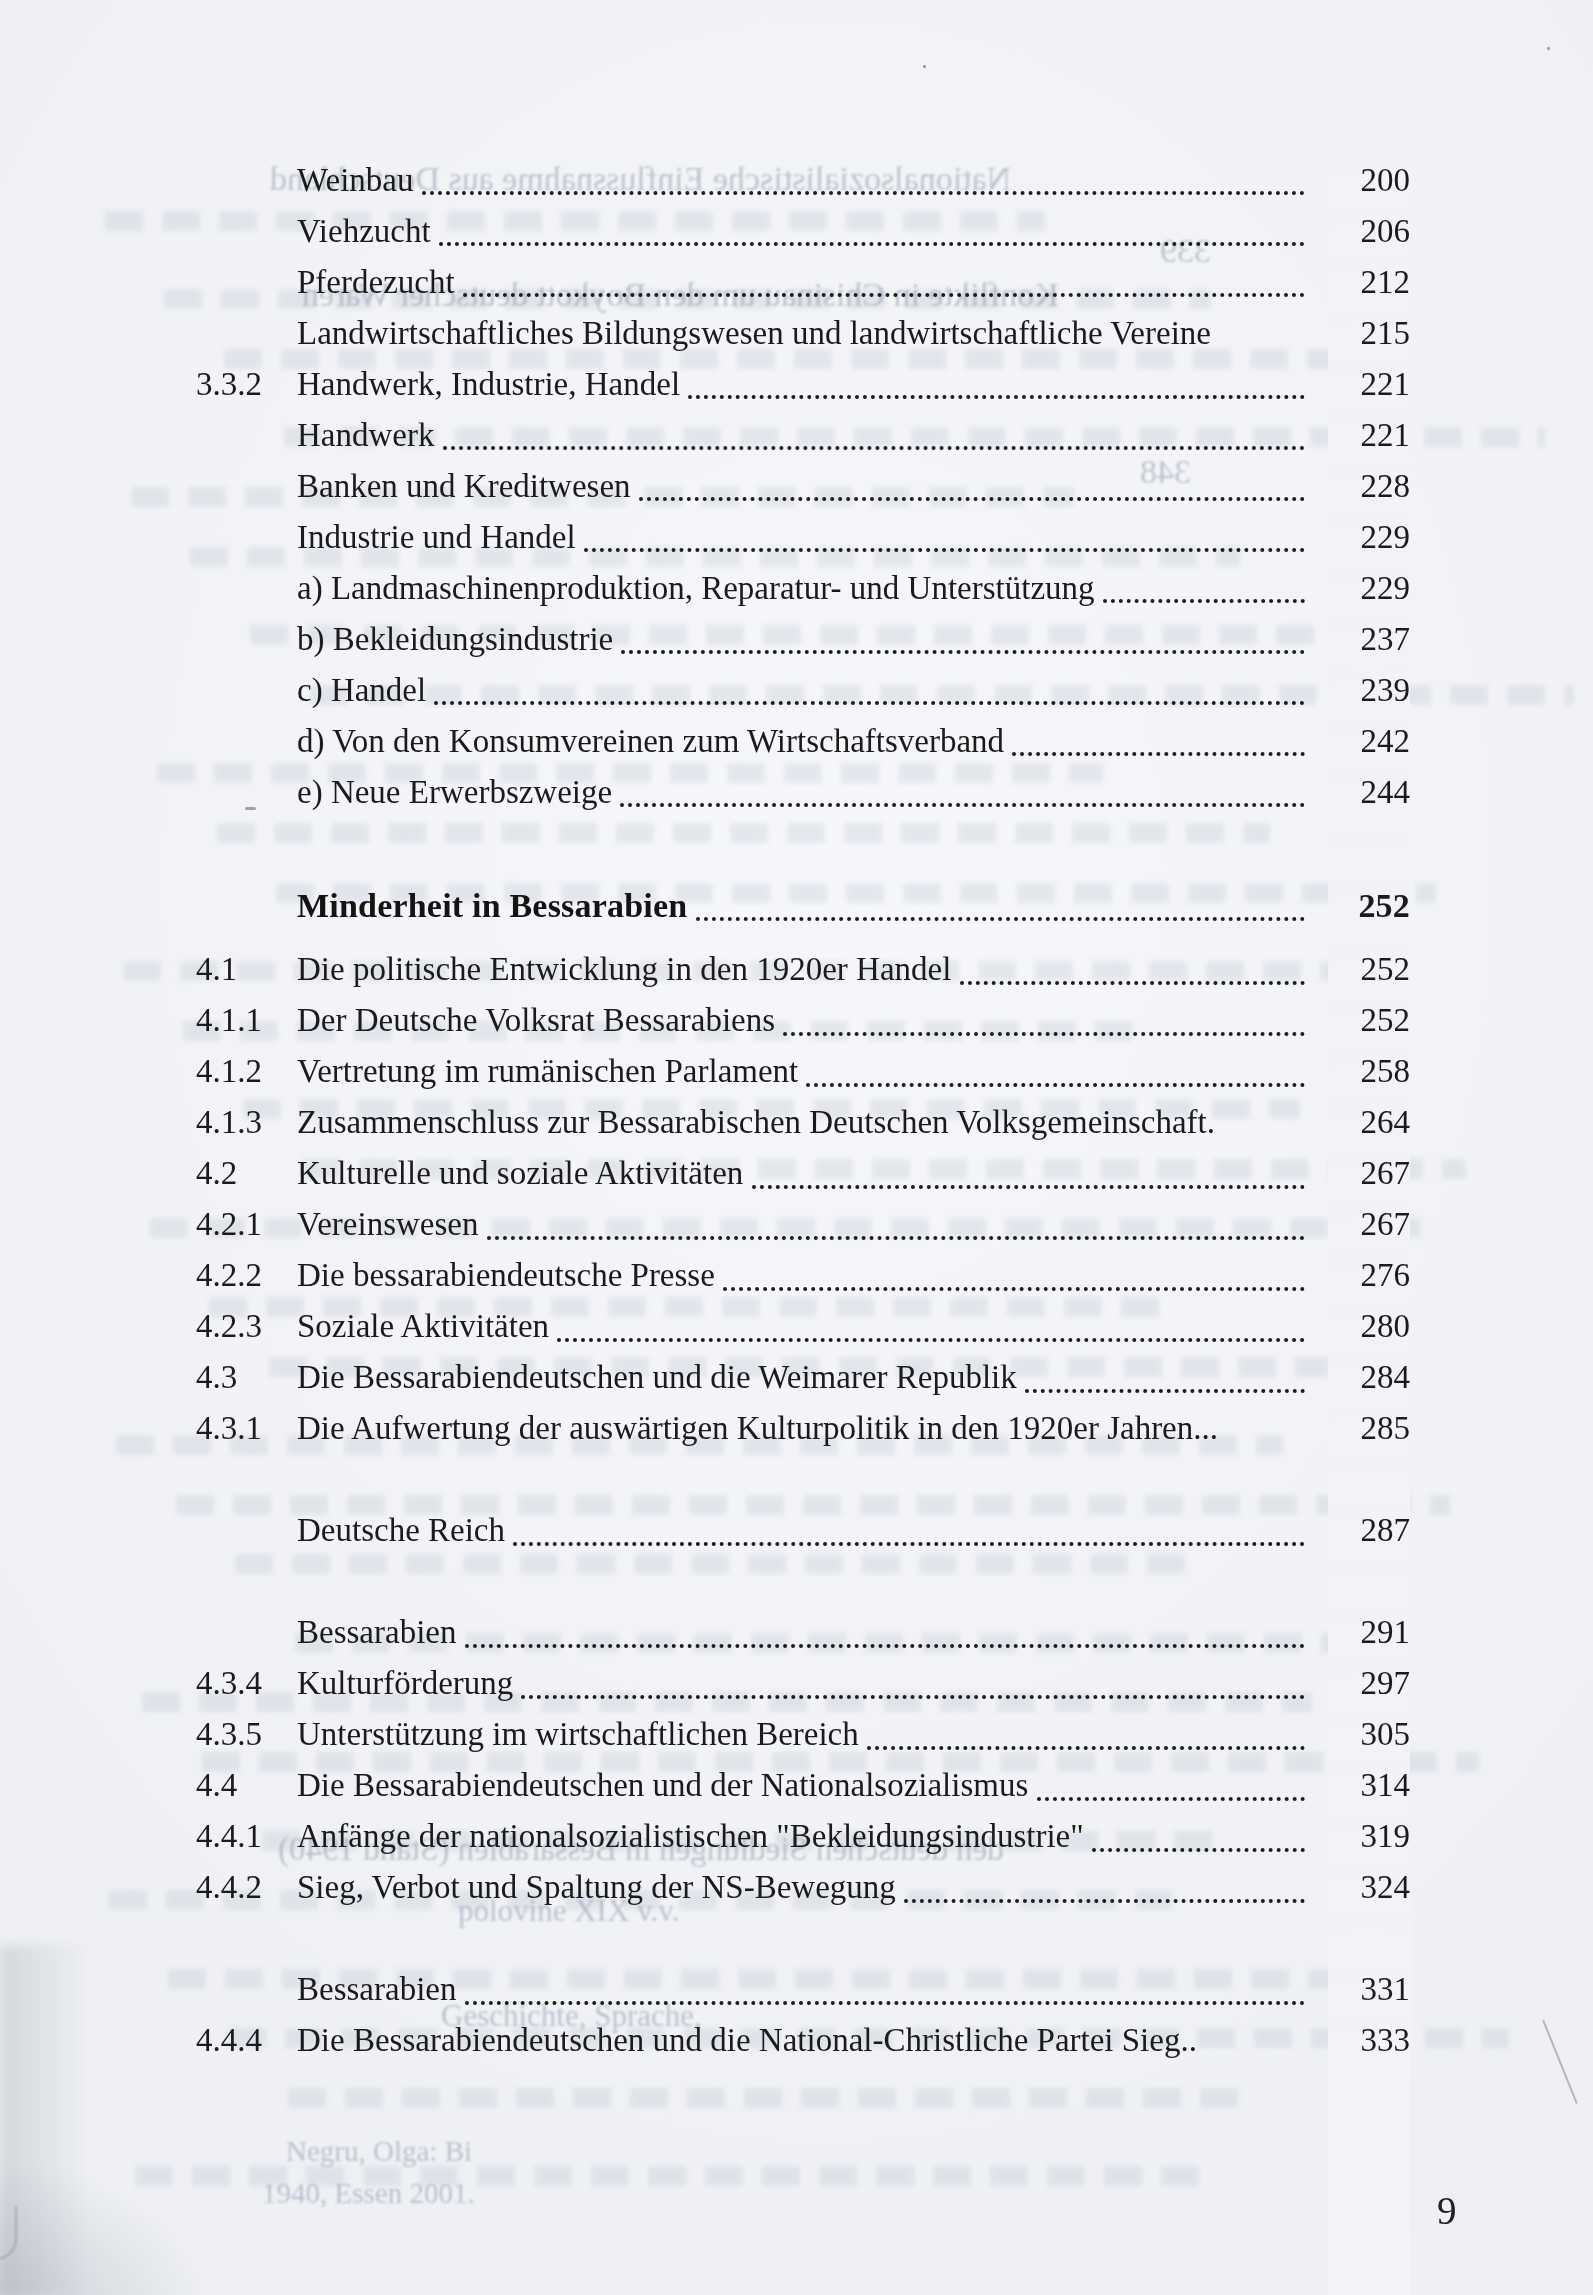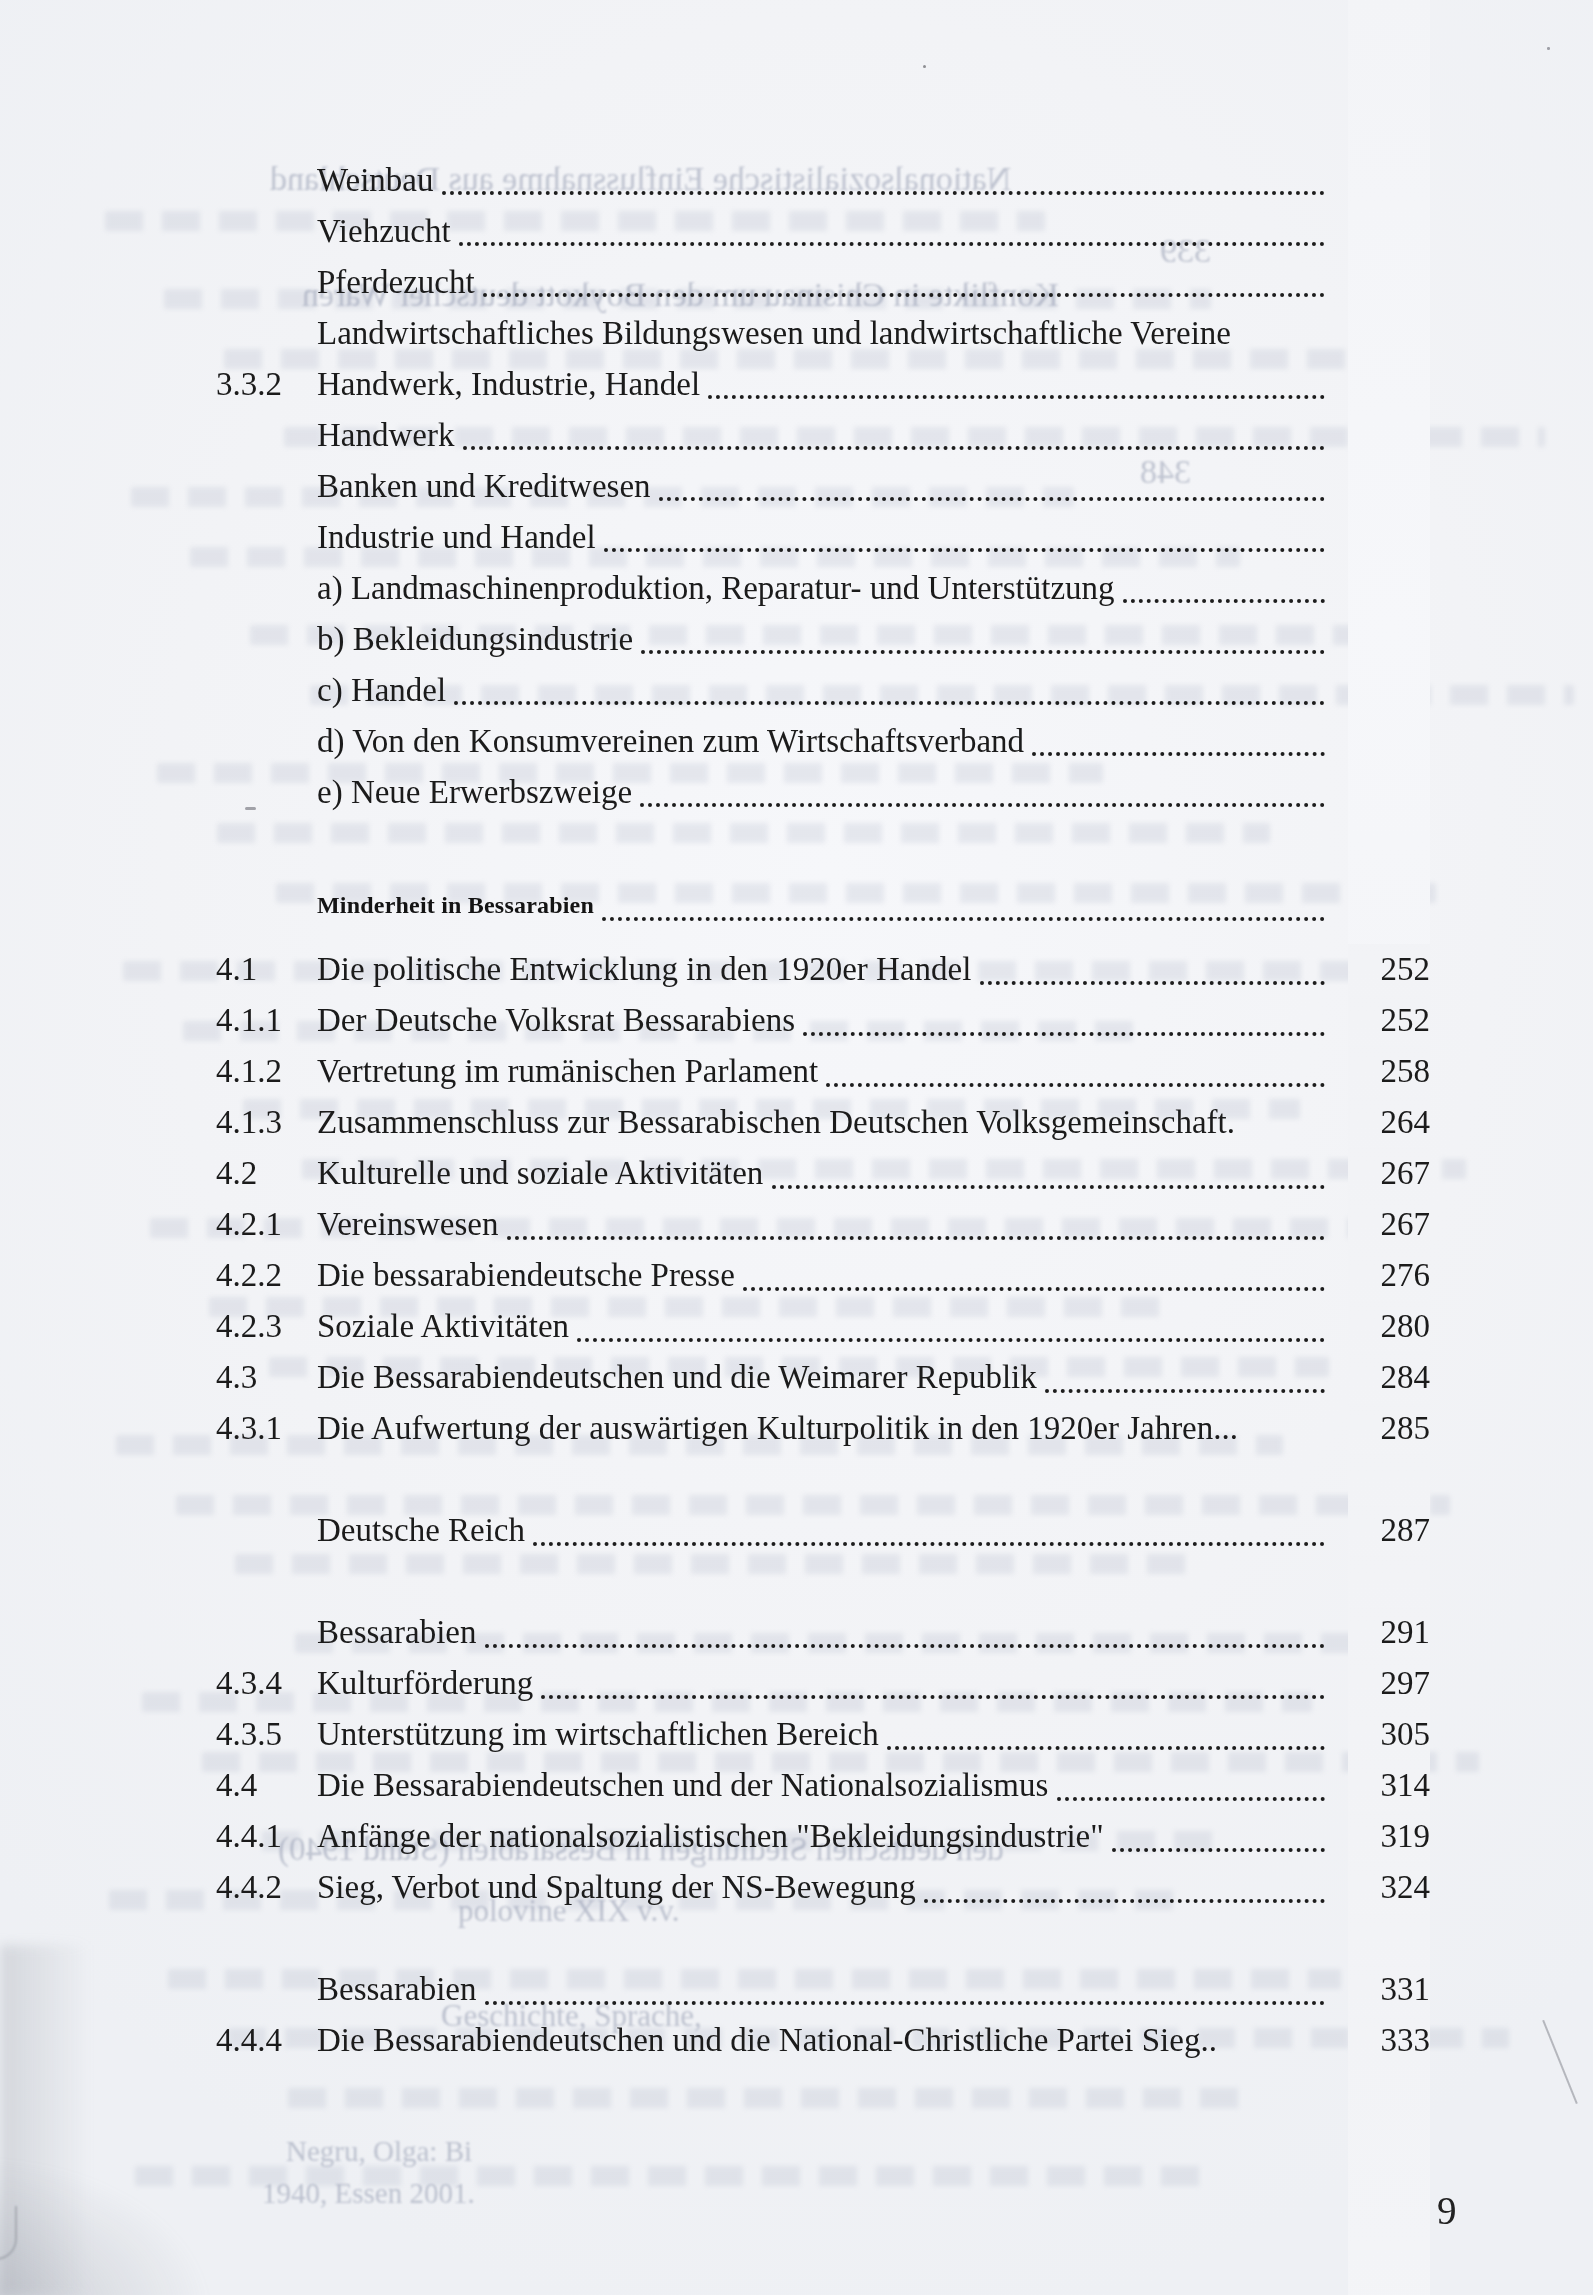--- a/index.html
+++ b/index.html
@@ -26,32 +26,32 @@
   }
   .bleed-frag{
     position:absolute;white-space:nowrap;
     color:rgba(118,128,156,0.42);
     filter:blur(1.1px);
     font-family:"Liberation Serif","DejaVu Serif",serif;
   }
   .bleed-frag.mirrored{transform:scaleX(-1);}
 
   
-  .toc{position:absolute;left:180px;top:155px;width:1250px;z-index:2;}
+  .toc{position:absolute;left:160px;top:155px;width:1250px;z-index:2;}
   .row{
     display:flex;align-items:baseline;
     height:51px;line-height:51px;
     font-size:33px;white-space:nowrap;
   }
   .row .num{flex:0 0 101px;margin-left:36px;}
   .row .txt{flex:0 1 auto;min-width:0;}
   .row .leader{flex:1 1 0;min-width:0;align-self:flex-end;margin:0 23px 10.6px 8.2px;}
   .row .leader.on{border-bottom:4.1px dotted #1d1d1d;}
   .row .page{flex:0 0 82px;text-align:right;}
-  .row.bold{font-weight:bold;font-size:24px;letter-spacing:0.2px;color:#141414;align-items:center;}
+  .row.bold{font-weight:bold;font-size:34px;letter-spacing:0.2px;color:#141414;}
   .row.heading-first{margin-top:11.4px;}
   .row.heading-last{margin-bottom:13px;}
 
   
   .folio{
     position:absolute;left:1437px;top:2188px;z-index:2;
     font-size:39px;color:#222;
   }
 
   

